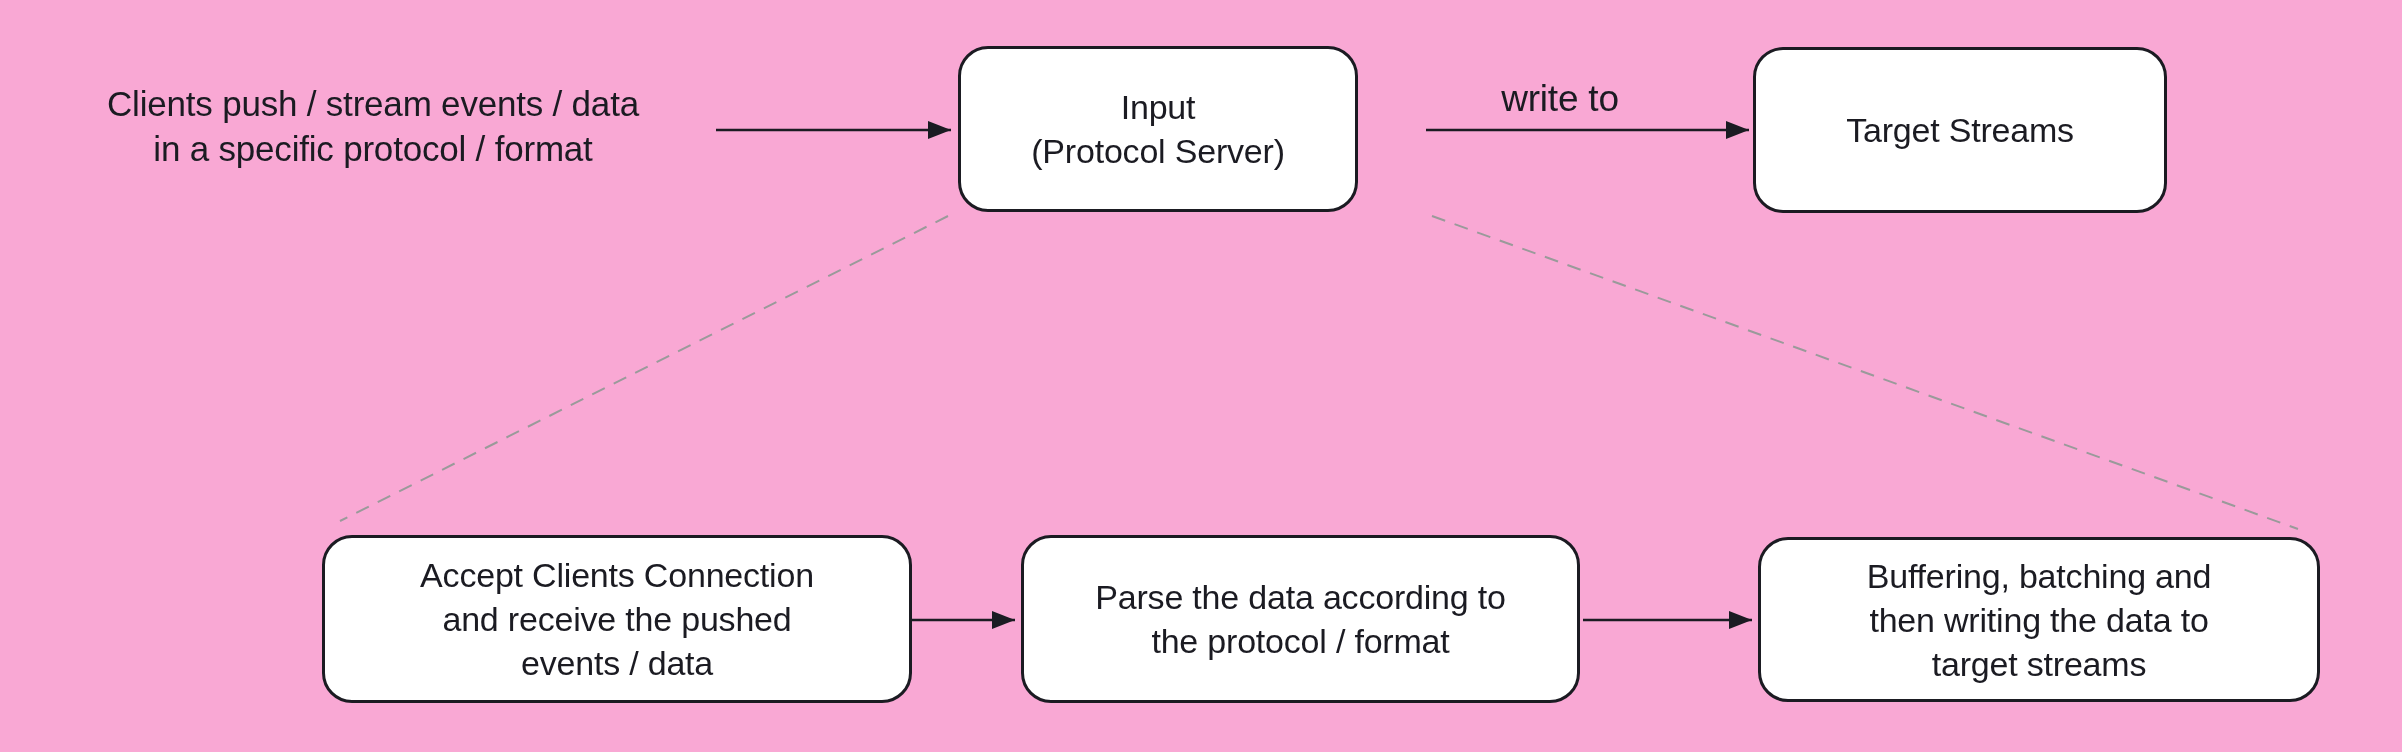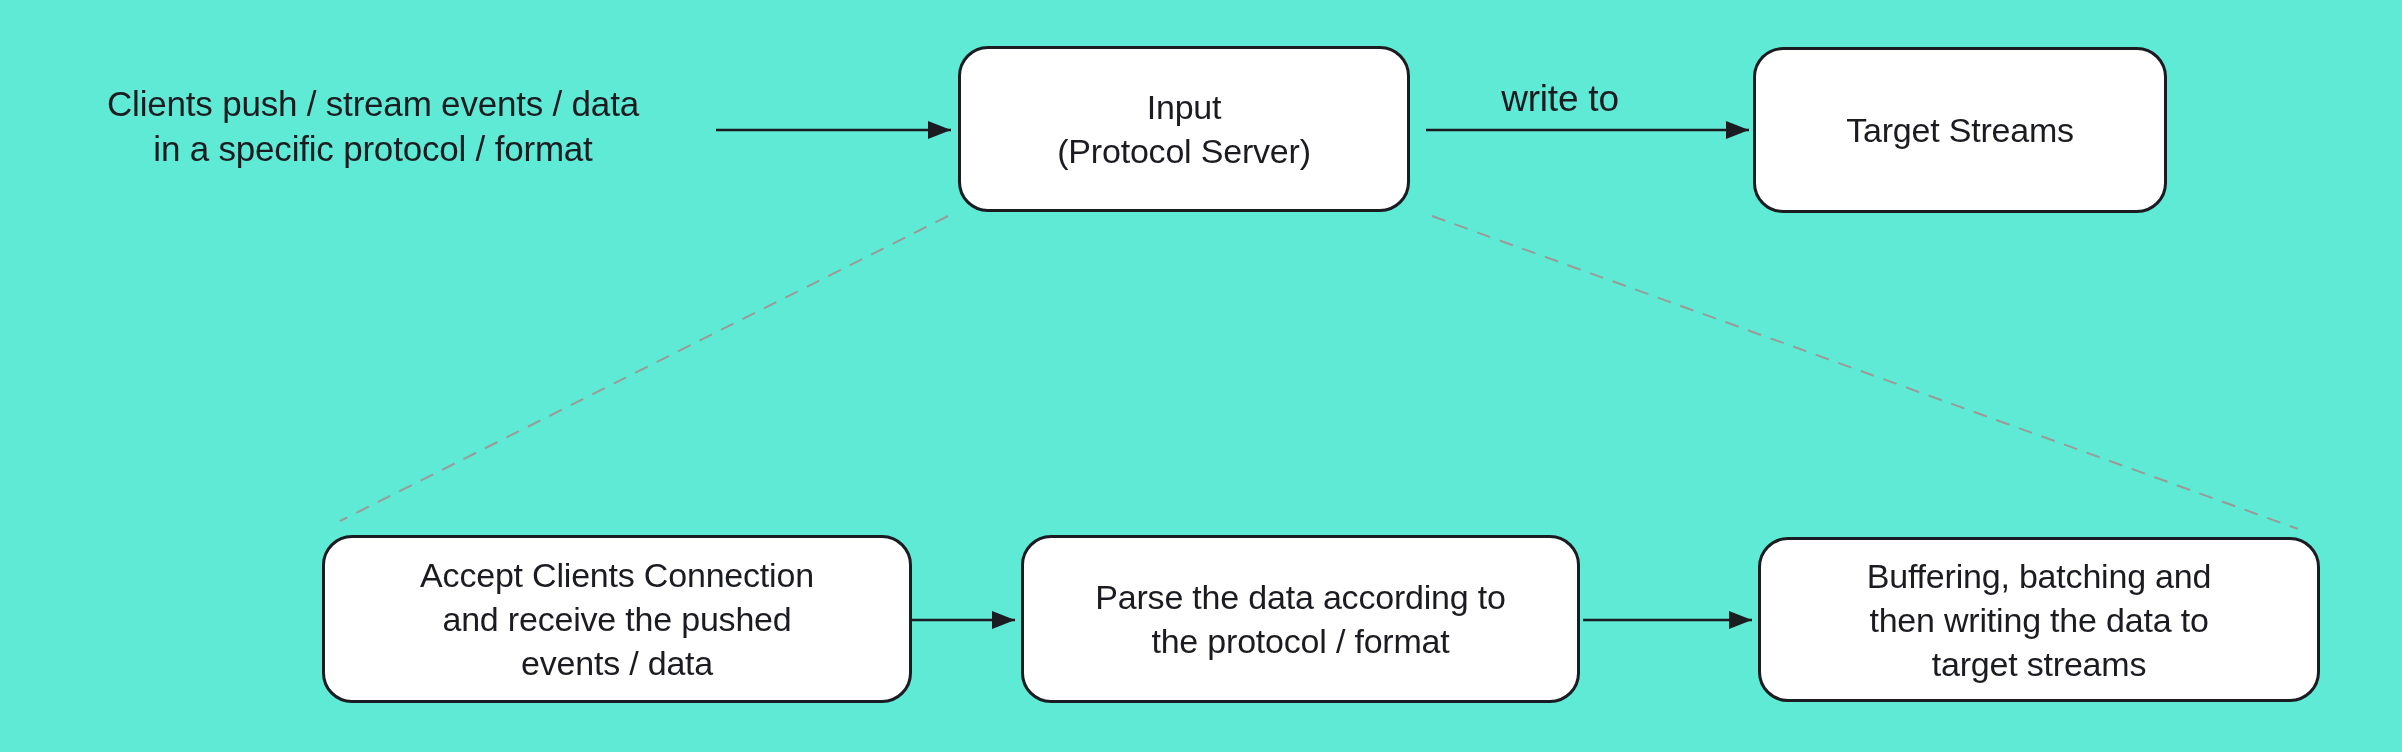--- a/index.html
+++ b/index.html
@@ -4,21 +4,21 @@
 <style>
   html, body {
     margin: 0;
     padding: 0;
     background: #ffffff;
   }
   .canvas {
     position: relative;
     width: 2402px;
     height: 752px;
-    background: #5eead4;
+    background: #f9a8d4;
     font-family: "Liberation Sans", sans-serif;
     color: #1b1b22;
     overflow: hidden;
   }
   .connectors {
     position: absolute;
     left: 0;
     top: 0;
     width: 2402px;
     height: 752px;
@@ -31,21 +31,21 @@
     background: #ffffff;
     display: flex;
     align-items: center;
     justify-content: center;
     text-align: center;
     font-size: 34px;
     line-height: 44px;
     letter-spacing: -0.2px;
     white-space: pre-line;
   }
-  .node-input        { left: 958px;  top: 46px;  width: 452px; height: 166px; text-align: center; }
+  .node-input        { left: 958px;  top: 46px;  width: 400px; height: 166px; text-align: center; }
   .node-target       { left: 1753px; top: 47px;  width: 414px; height: 166px; }
   .node-accept       { left: 322px;  top: 535px; width: 590px; height: 168px; }
   .node-parse        { left: 1021px; top: 535px; width: 559px; height: 168px; }
   .node-buffer       { left: 1758px; top: 537px; width: 562px; height: 165px; }
   .annotation {
     position: absolute;
     left: 28px;
     top: 81px;
     width: 690px;
     text-align: center;

